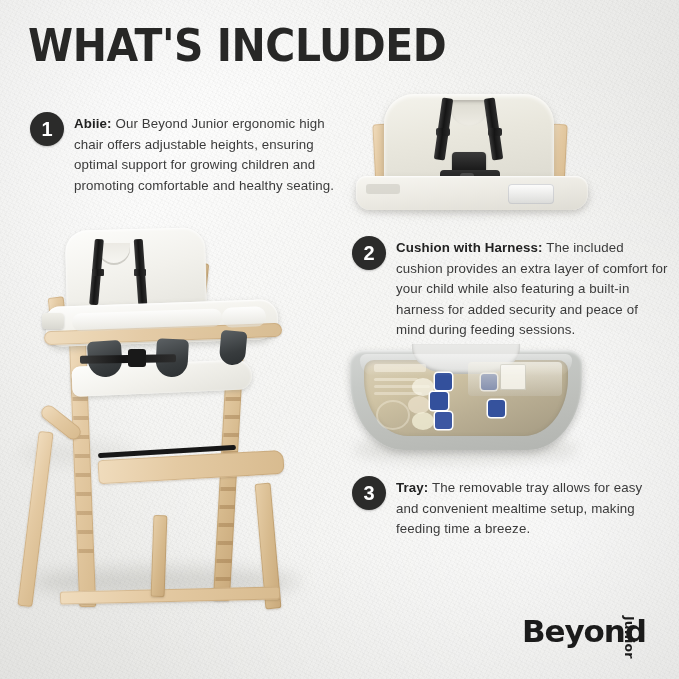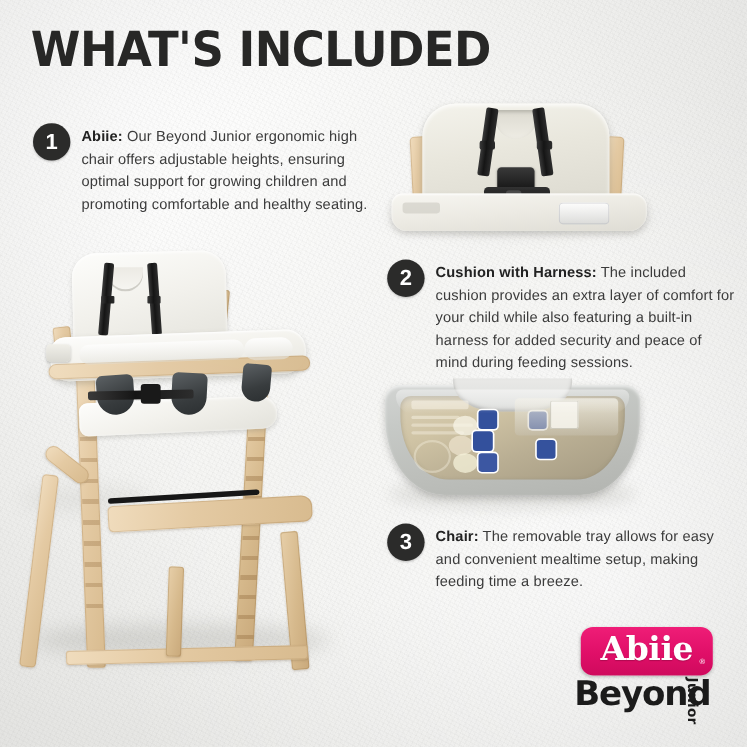--- a/index.html
+++ b/index.html
@@ -276,25 +276,21 @@
   <div class="blurb" id="b2">
     <div class="num">2</div>
     <div class="btxt">
       <b>Cushion with Harness:</b><span> The included cushion provides an extra layer of comfort for your child while also featuring a built-in harness for added security and peace of mind during feeding sessions.</span>
     </div>
   </div>
 
   <div class="blurb" id="b3">
     <div class="num">3</div>
     <div class="btxt">
-      <b>Chair:</b><span> The removable tray allows for easy and convenient mealtime setup, making feeding time a breeze.</span>
+      <b>Tray:</b><span> The removable tray allows for easy and convenient mealtime setup, making feeding time a breeze.</span>
     </div>
   </div>
 
   <div id="logo">
-    <div id="badge">
-      <div id="abiie">Abiie</div>
-      <div id="reg">®</div>
-    </div>
     <div id="beyond">Beyond</div>
     <div id="junior">Junior</div>
   </div>
 </div>
 
 </body></html>

